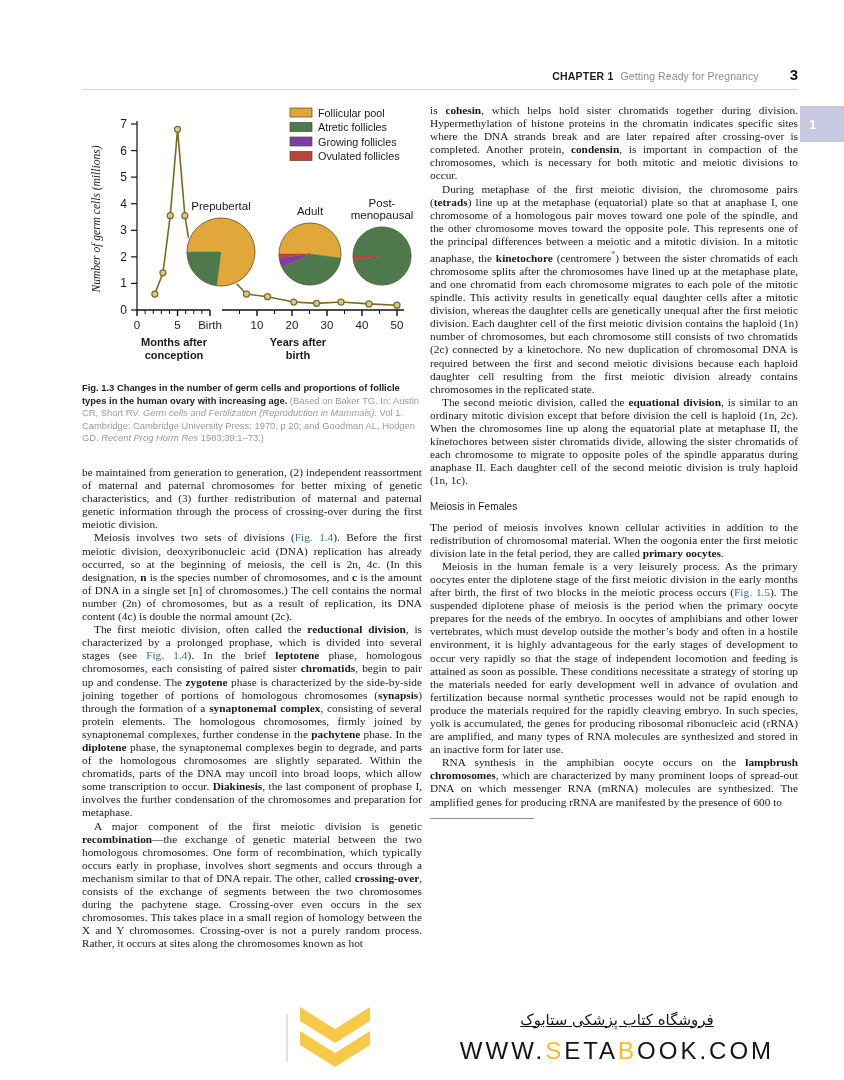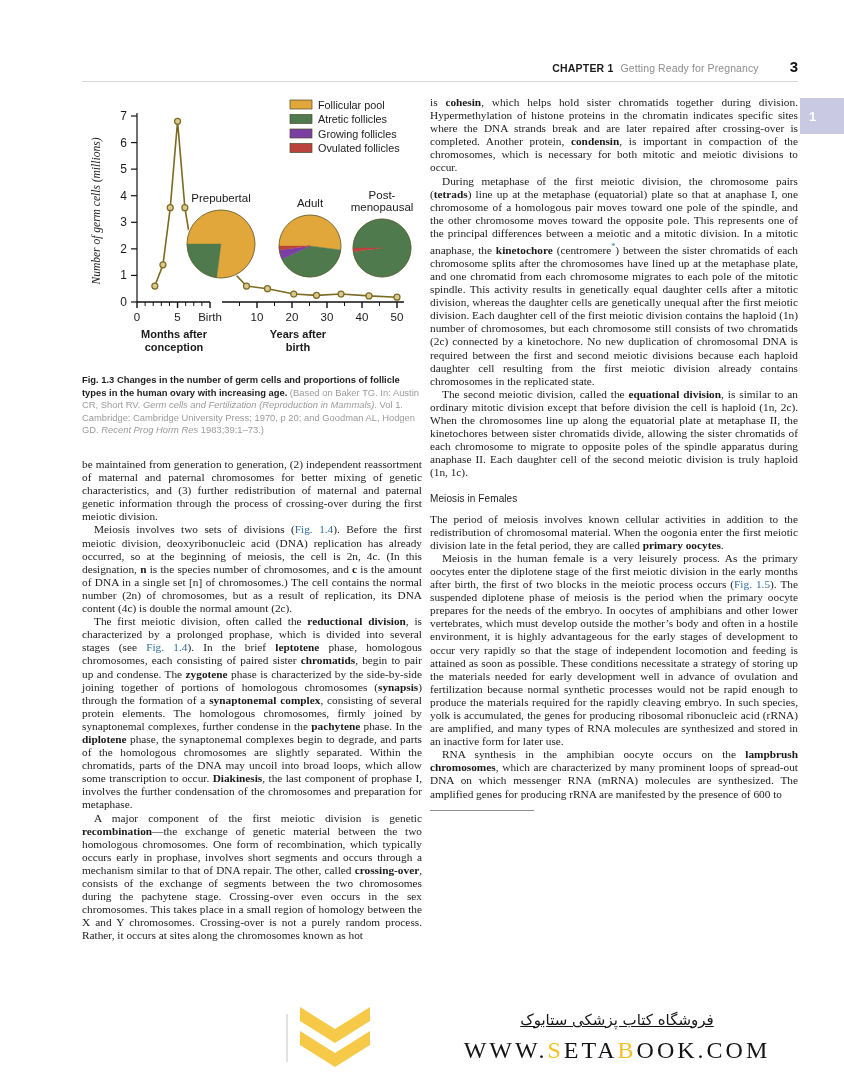--- a/index.html
+++ b/index.html
@@ -12,21 +12,21 @@
     height: 1080px;
     position: relative;
     overflow: hidden;
     font-family: "Liberation Serif", serif;
     color: #1a1a1a;
   }
 
   
   #page {
     position: absolute;
-    left: 0; top: 8px;
+    left: 0; top: 16px;
     width: 844px;
     height: 995px;
     background: #ffffff;
     overflow: hidden;
     text-decoration: underline;
   }
 
   
   #runhead {
     position: absolute;
@@ -203,21 +203,21 @@
   }
   #wm-fa-title {
     font-family: "DejaVu Sans", sans-serif;
     font-size: 15px;
     color: #141414;
     direction: rtl;
     margin-bottom: 8px;
     text-decoration: underline;
   }
   #wm-url {
-    font-family: Liberation Serif, serif;
+    font-family: Liberation Sans, sans-serif;
     font-size: 24px;
     letter-spacing: 3px;
     color: #141414;
     white-space: pre;
   }
   #wm-url .hl { color: #f2c024; }
 
   
   #fade {
     position: absolute;

